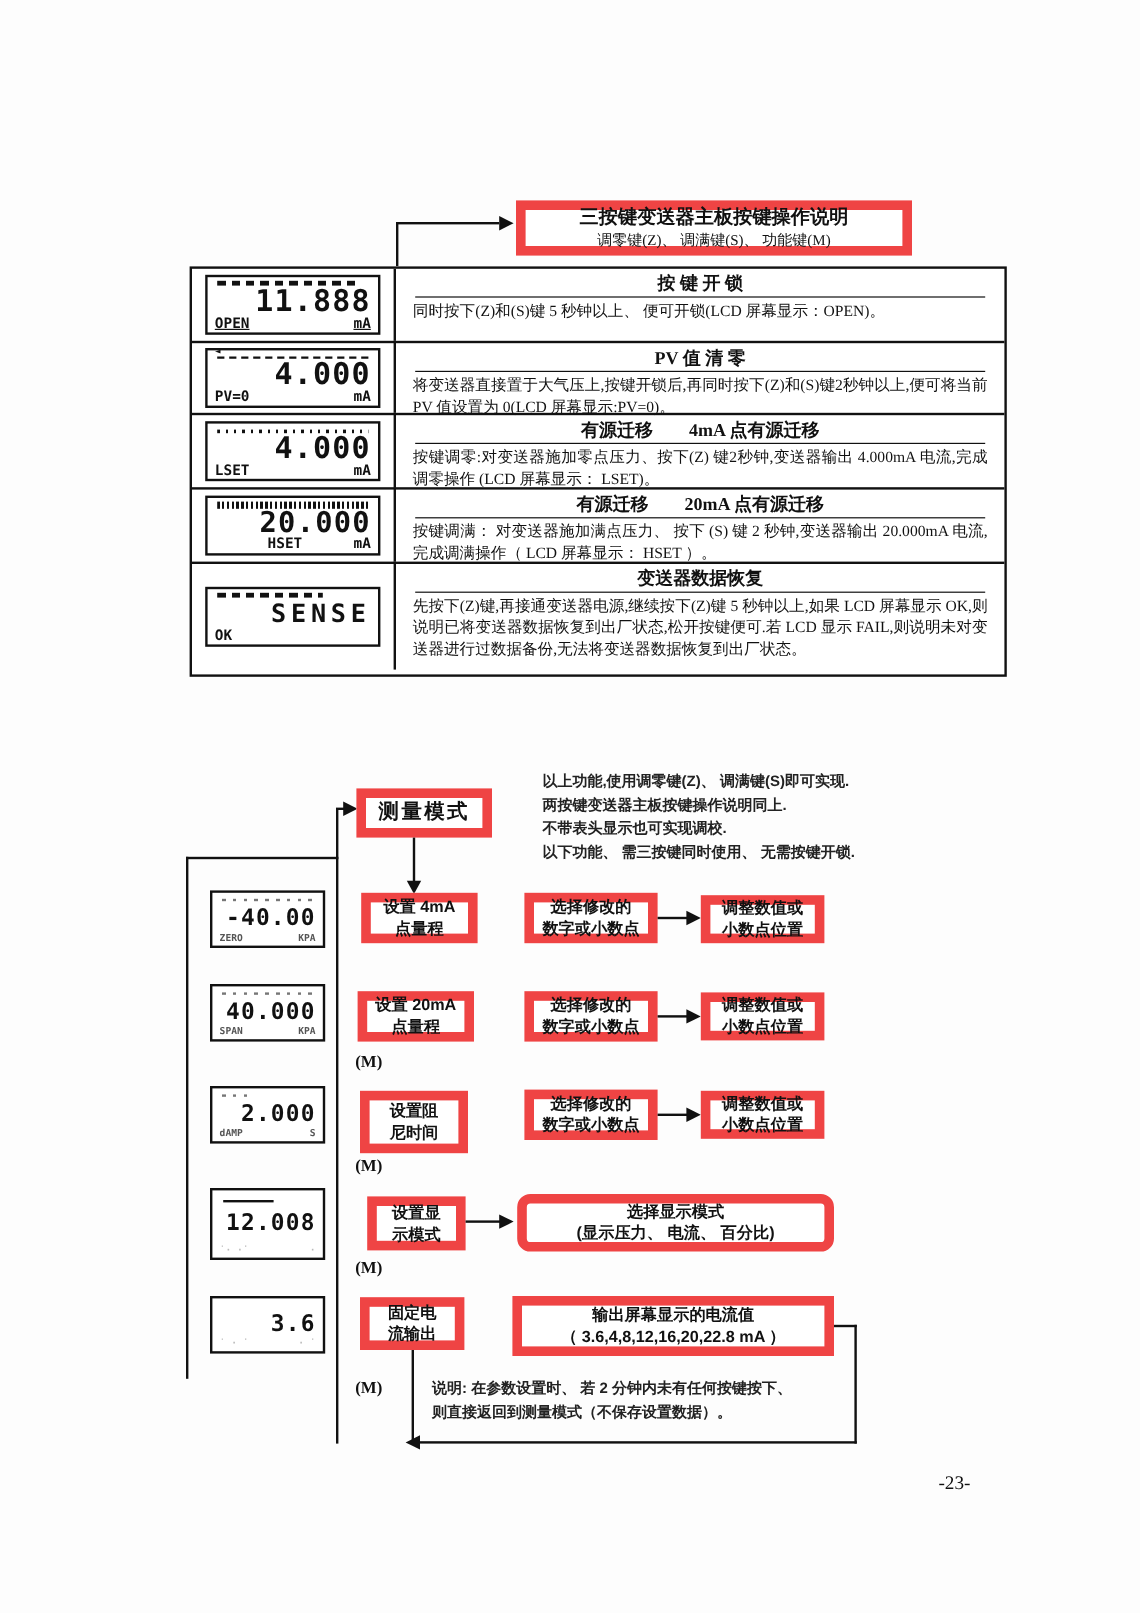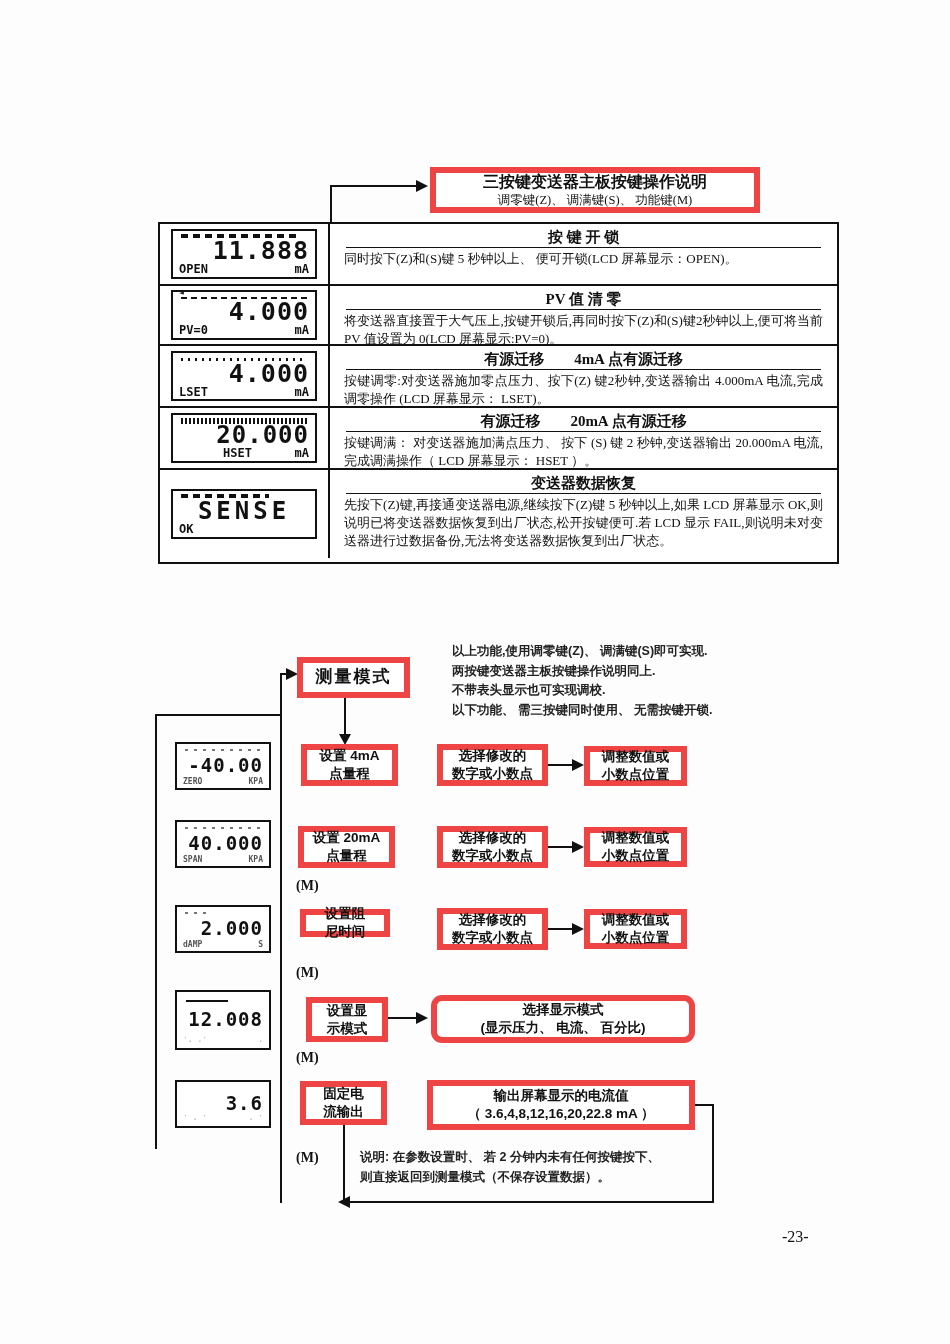--- a/index.html
+++ b/index.html
@@ -1,21 +1,21 @@
 <!DOCTYPE html>
 <html><head>
 <meta charset="utf-8">
 <style>
   html,body{margin:0;padding:0;background:#e8e8e8;}
   #page{position:relative;width:950px;height:1344px;background:#fdfdfd;margin:0 auto;
         font-family:"Liberation Serif","DejaVu Serif",serif;color:#111;overflow:hidden;}
   .abs{position:absolute;box-sizing:border-box;}
   .line{position:absolute;background:#111;}
   
-  .obox{position:absolute;box-sizing:border-box;border:6px solid #ef4444;background:#fff;
+  .obox{position:absolute;box-sizing:border-box;border:8px solid #ef4444;background:#fff;
         display:flex;flex-direction:column;align-items:center;justify-content:center;
         text-align:center;}
   .flowtxt{font-family:"Liberation Sans","DejaVu Sans",sans-serif;font-weight:bold;
            font-size:13.5px;line-height:1.3;white-space:pre-line;}
   
   .arr{position:absolute;width:0;height:0;}
   .arr-r{border-top:6px solid transparent;border-bottom:6px solid transparent;border-left:12px solid #111;}
   .arr-l{border-top:6px solid transparent;border-bottom:6px solid transparent;border-right:12px solid #111;}
   .arr-d{border-left:6px solid transparent;border-right:6px solid transparent;border-top:11px solid #111;}
   
@@ -61,21 +61,21 @@
   </div>
 
   <div id="optable">
 
     <div class="cell-l">
       <div class="lcd tbl-lcd">
         <div class="top">
             <div class="bar-seg"></div>
           </div>
         <div class="main" style="font-size:25px;">11.888</div>
-        <div class="sub" style="font-size:12px;">
+        <div class="sub" style="font-size:12px;text-decoration:underline;">
           <span>OPEN</span>
           <span>mA</span>
         </div>
       </div>
     </div>
     <div class="cell-r">
       <div class="rowhead">按 键 开 锁</div>
       <div class="rowbody">同时按下(Z)和(S)键 5 秒钟以上、 便可开锁(LCD 屏幕显示：OPEN)。</div>
     </div>
 
@@ -129,21 +129,21 @@
     <div class="cell-r rb">
       <div class="rowhead">有源迁移　　20mA 点有源迁移</div>
       <div class="rowbody">按键调满： 对变送器施加满点压力、 按下 (S) 键 2 秒钟,变送器输出 20.000mA 电流,完成调满操作（ LCD 屏幕显示： HSET ）。</div>
     </div>
 
     <div class="cell-l rb">
       <div class="lcd tbl-lcd">
         <div class="top">
             <div class="bar-seg" style="width:70%;"></div>
           </div>
-        <div class="main" style="font-size:24px;letter-spacing:4px;text-align:center;">SENSE</div>
+        <div class="main" style="font-size:21px;letter-spacing:4px;text-align:right;">SENSE</div>
         <div class="sub" style="font-size:12px;">
           <span>OK</span>
           <span></span>
         </div>
       </div>
     </div>
     <div class="cell-r rb">
       <div class="rowhead">变送器数据恢复</div>
       <div class="rowbody">先按下(Z)键,再接通变送器电源,继续按下(Z)键 5 秒钟以上,如果 LCD 屏幕显示 OK,则说明已将变送器数据恢复到出厂状态,松开按键便可.若 LCD 显示 FAIL,则说明未对变送器进行过数据备份,无法将变送器数据恢复到出厂状态。</div>
     </div>
@@ -223,21 +223,21 @@
   <div class="lcd" style="left:175px;top:905px;width:96px;height:48px;">
     <div class="top">
         <div class="bar-faint" style="width:30%;"></div>
       </div>
     <div class="main" style="font-size:19px;">2.000</div>
     <div class="sub" style="font-size:8px;color:#555;">
       <span>dAMP</span>
       <span>S</span>
     </div>
   </div>
-  <div class="obox" style="left:300px;top:909px;width:90px;height:28px;">
+  <div class="obox" style="left:300px;top:909px;width:90px;height:52px;">
     <div class="flowtxt">设置阻
 尼时间</div>
   </div>
   <div class="obox" style="left:437px;top:908px;width:111px;height:42px;">
     <div class="flowtxt">选择修改的
 数字或小数点</div>
   </div>
   <div class="line" style="left:548px;top:928px;width:26px;height:2px;"></div>
   <div class="arr arr-r" style="left:572px;top:923px;"></div>
   <div class="obox" style="left:584px;top:909px;width:103px;height:40px;">

